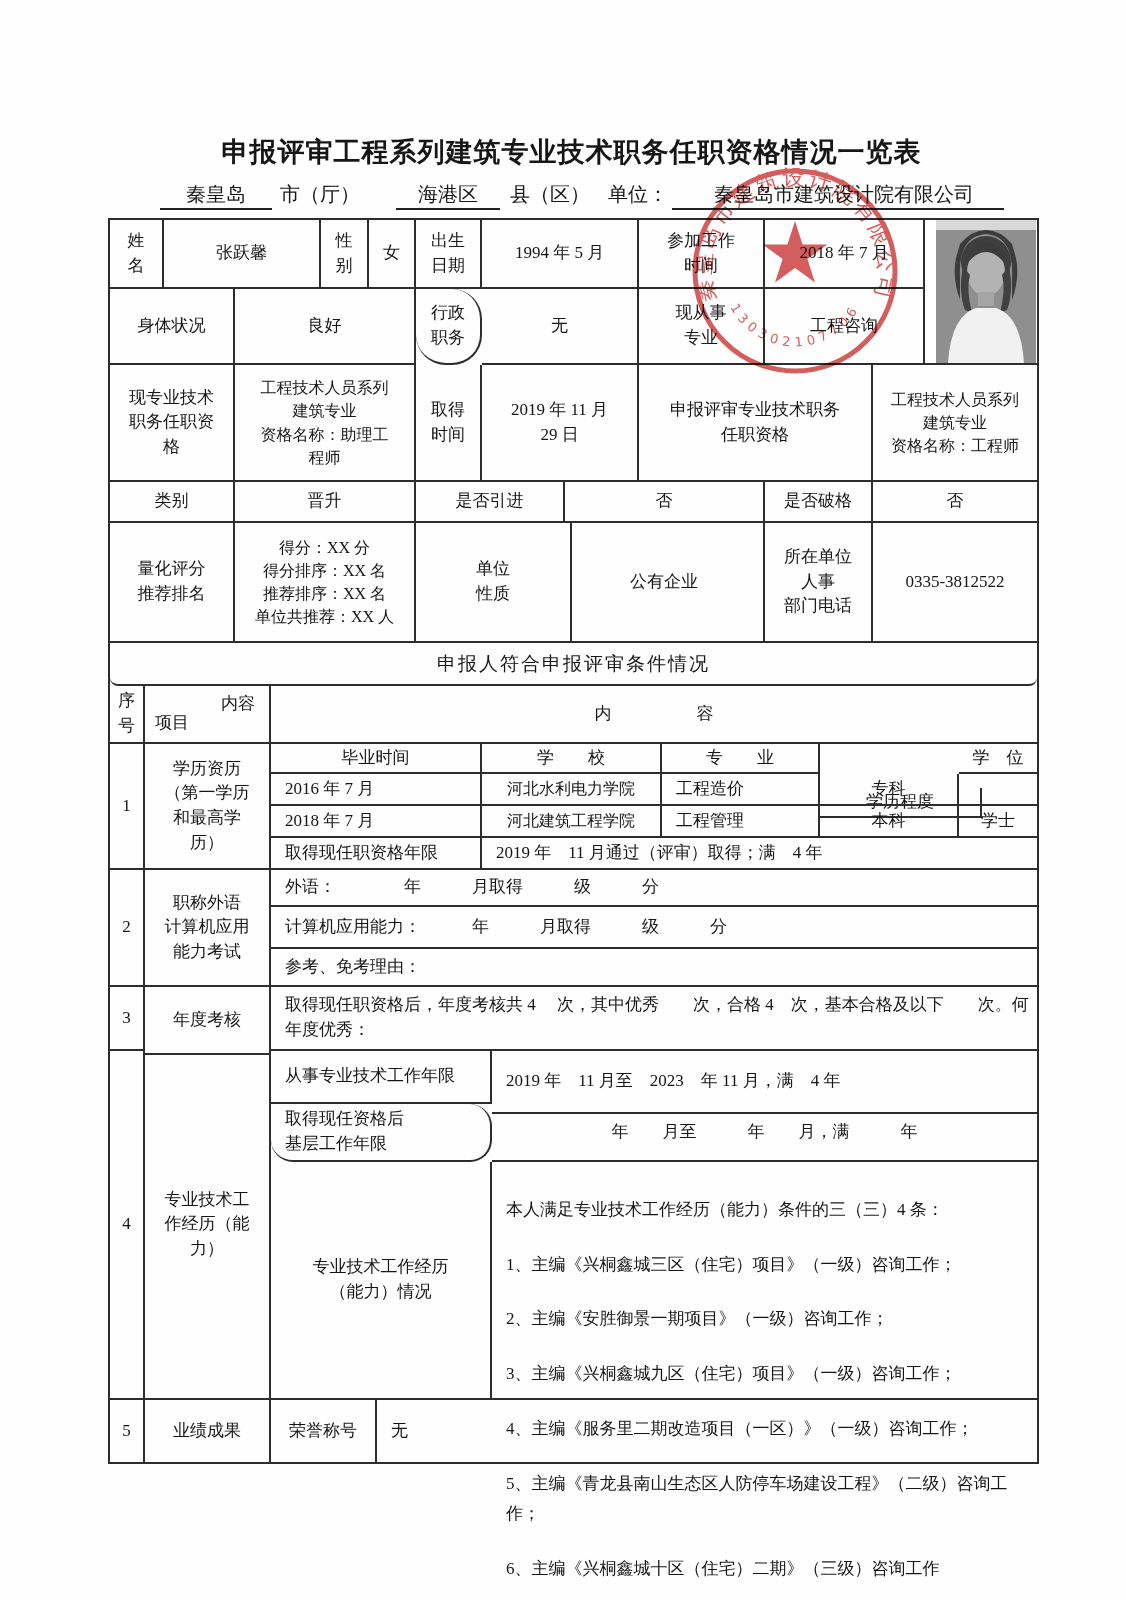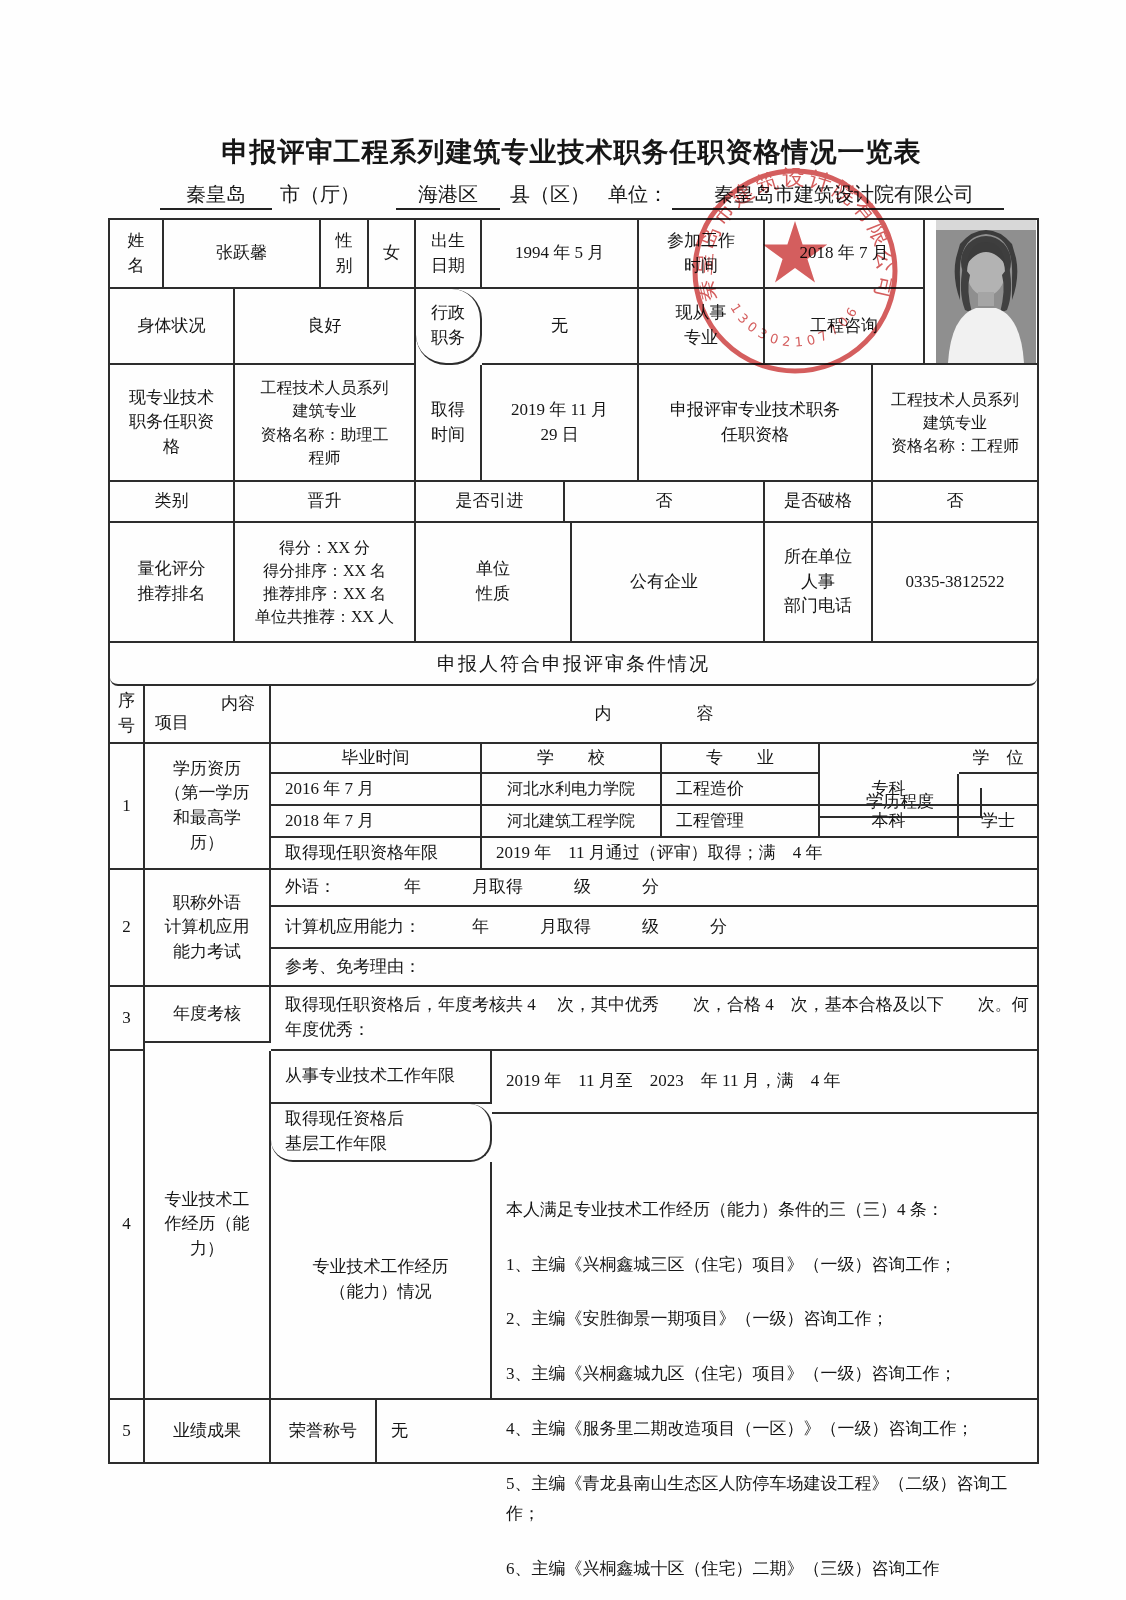--- a/index.html
+++ b/index.html
@@ -174,31 +174,32 @@
 
     <div class="cell" style="left:0;top:650px;width:35px;height:117px;">2</div>
     <div class="cell" style="left:35px;top:650px;width:126px;height:117px;">职称外语
 计算机应用
 能力考试</div>
     <div class="cell er left" style="left:161px;top:650px;width:766px;height:37px;">外语：　　　　年　　　月取得　　　级　　　分</div>
     <div class="cell er left" style="left:161px;top:687px;width:766px;height:42px;">计算机应用能力：　　　年　　　月取得　　　级　　　分</div>
     <div class="cell er left" style="left:161px;top:729px;width:766px;height:38px;">参考、免考理由：</div>
 
     <div class="cell" style="left:0;top:767px;width:35px;height:64px;">3</div>
-    <div class="cell" style="left:35px;top:767px;width:126px;height:56px;">年度考核</div>
+    <div class="cell" style="left:35px;top:767px;width:126px;height:68px;">年度考核</div>
     <div class="cell er left" style="left:161px;top:767px;width:766px;height:64px;">取得现任职资格后，年度考核共 4　 次，其中优秀　　次，合格 4　次，基本合格及以下　　次。何年度优秀：</div>
 
     <div class="cell" style="left:0;top:831px;width:35px;height:349px;">4</div>
     <div class="cell" style="left:35px;top:831px;width:126px;height:349px;">专业技术工
 作经历（能
 力）</div>
     <div class="cell left" style="left:161px;top:831px;width:221px;height:53px;">从事专业技术工作年限</div>
     <div class="cell er left" style="left:382px;top:831px;width:545px;height:63px;">2019 年　11 月至　2023　年 11 月，满　4 年</div>
     <div class="cell left" style="left:161px;top:884px;width:221px;height:58px;border-radius:22px;">取得现任资格后
 基层工作年限</div>
+    <div class="cell er" style="left:382px;top:884px;width:545px;height:58px;">年　　月至　　　年　　月，满　　　年</div>
     <div class="cell" style="left:161px;top:942px;width:221px;height:238px;">专业技术工作经历
 （能力）情况</div>
     <div class="cell er blk" style="left:382px;top:942px;width:545px;height:238px;">
       <div class="exp-line">本人满足专业技术工作经历（能力）条件的三（三）4 条：</div>
       <div class="exp-line">1、主编《兴桐鑫城三区（住宅）项目》（一级）咨询工作；</div>
       <div class="exp-line">2、主编《安胜御景一期项目》（一级）咨询工作；</div>
       <div class="exp-line">3、主编《兴桐鑫城九区（住宅）项目》（一级）咨询工作；</div>
       <div class="exp-line">4、主编《服务里二期改造项目（一区）》（一级）咨询工作；</div>
       <div class="exp-line">5、主编《青龙县南山生态区人防停车场建设工程》（二级）咨询工作；</div>
       <div class="exp-line">6、主编《兴桐鑫城十区（住宅）二期》（三级）咨询工作</div>

